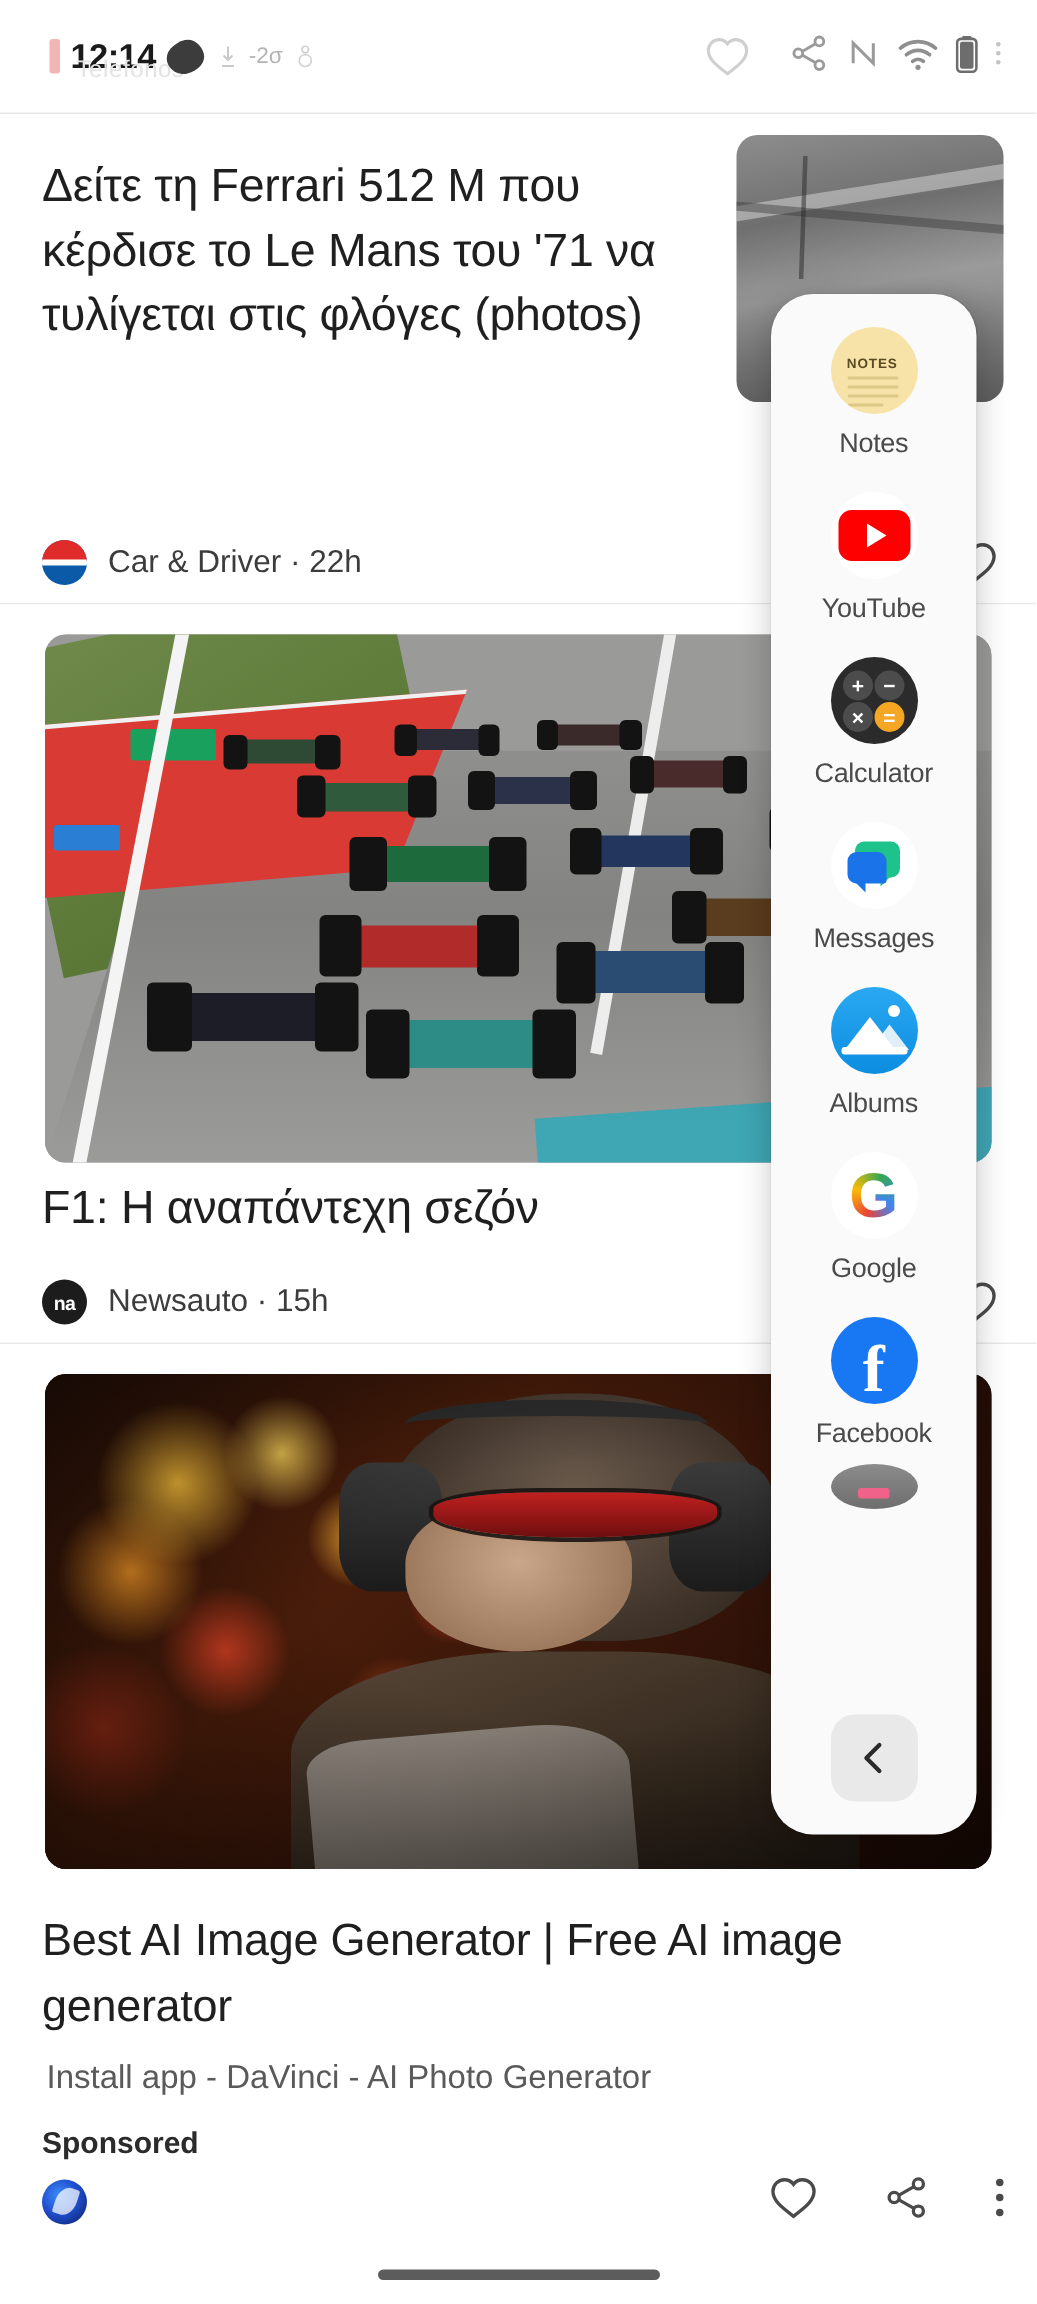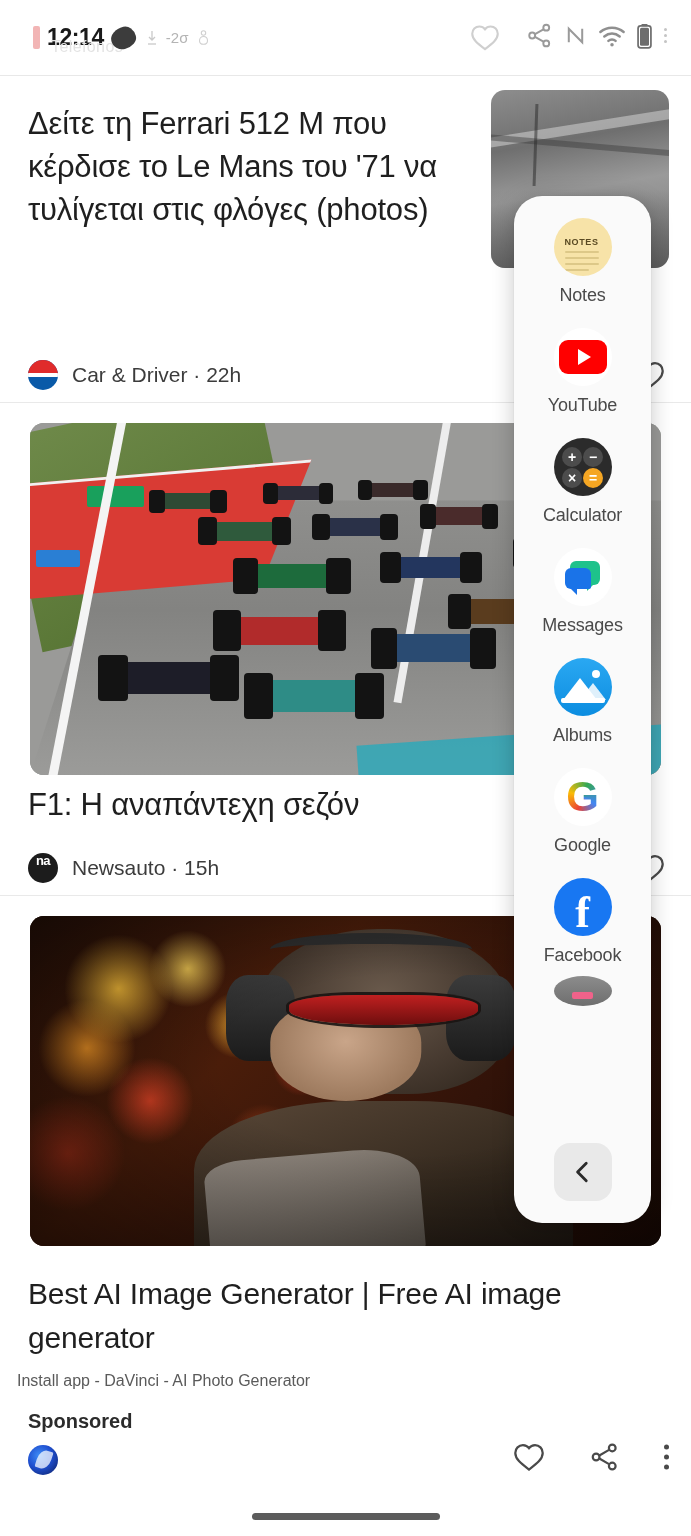--- a/index.html
+++ b/index.html
@@ -108,21 +108,21 @@
   }
   .logo-cd { background: #0a5aa8; }
   .logo-cd::before {
     content:""; position:absolute; left:0; top:0; width:100%; height:46%;
     background:#e02b2b;
   }
   .logo-cd::after {
     content:""; position:absolute; left:0; top:42%; width:100%; height:16%;
     background:#ffffff;
   }
-  .logo-na { background: #1c1c1c; display:flex; justify-content:center; }
+  .logo-na { background: #1c1c1c; display:flex; align-items:center; justify-content:center; }
   .logo-na span { color:#fff; font-size:13px; font-weight:bold; letter-spacing:-0.5px; }
   .logo-dv {
     background: radial-gradient(circle at 38% 35%, #3f8ef7 0%, #1f4fd0 45%, #0c1c5c 100%);
   }
   .logo-dv::after {
     content:""; position:absolute; left:30%; top:18%;
     width:45%; height:64%; border-radius: 60% 10% 60% 10%;
     background: rgba(255,255,255,.72); transform: rotate(18deg);
   }
   .meta-text { font-size: 21px; color: #3c3c3c; letter-spacing: 0; }
@@ -251,21 +251,21 @@
   .ape-vign {
     position:absolute; inset:0;
     background: radial-gradient(ellipse at 60% 45%, rgba(0,0,0,0) 35%, rgba(0,0,0,.55) 100%);
   }
 
   .a3-title {
     font-size: 30px; line-height: 44px; color:#1f1f1f;
     padding: 26px 24px 0 28px; letter-spacing:-0.2px;
   }
   .a3-sub {
-    font-size: 16px; color:#5a5a5a; padding: 12px 24px 0 17px;
+    font-size: 22px; color:#5a5a5a; padding: 12px 24px 0 31px;
   }
   .a3-sponsored {
     font-size: 20px; color:#2b2b2b; font-weight:bold;
     padding: 20px 24px 0 28px;
   }
   .a3-meta {
     display:flex; align-items:center; padding: 6px 24px 0 28px;
     position:relative; height: 48px;
   }
   .a3-actions {

